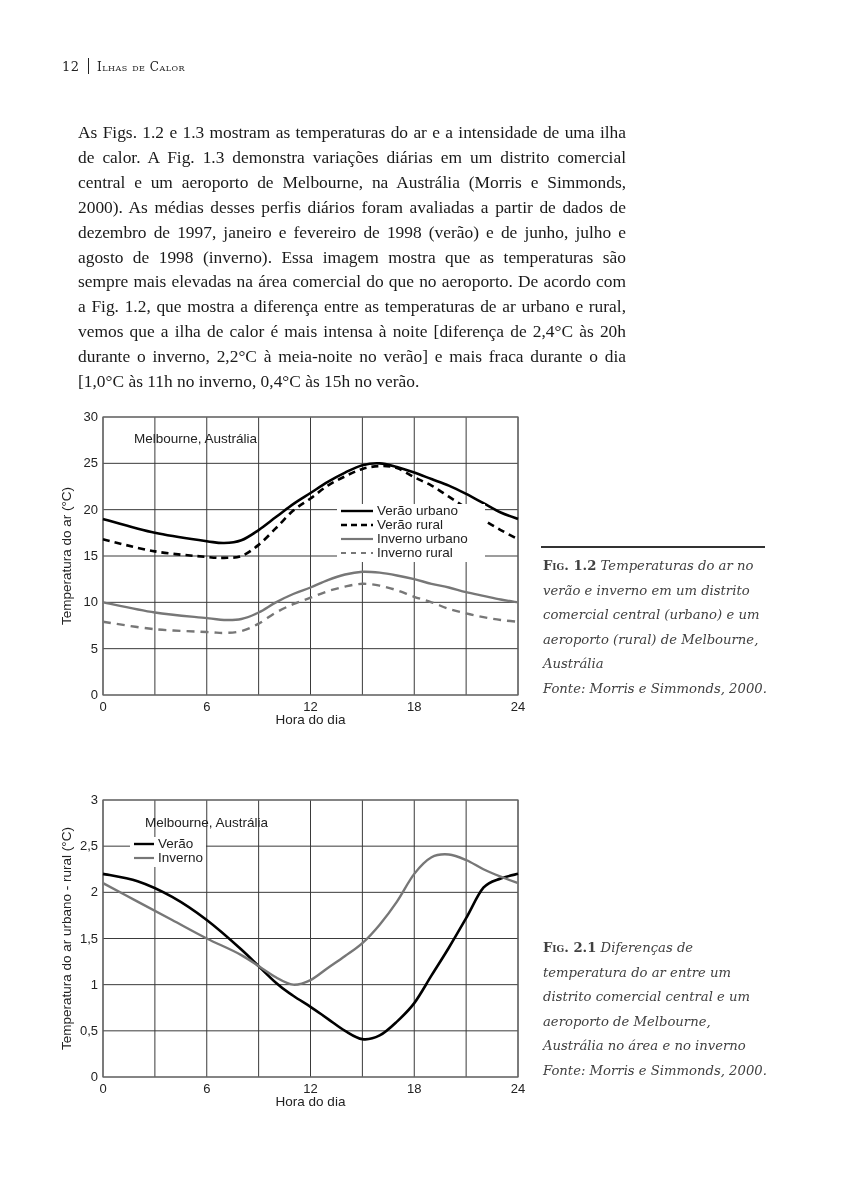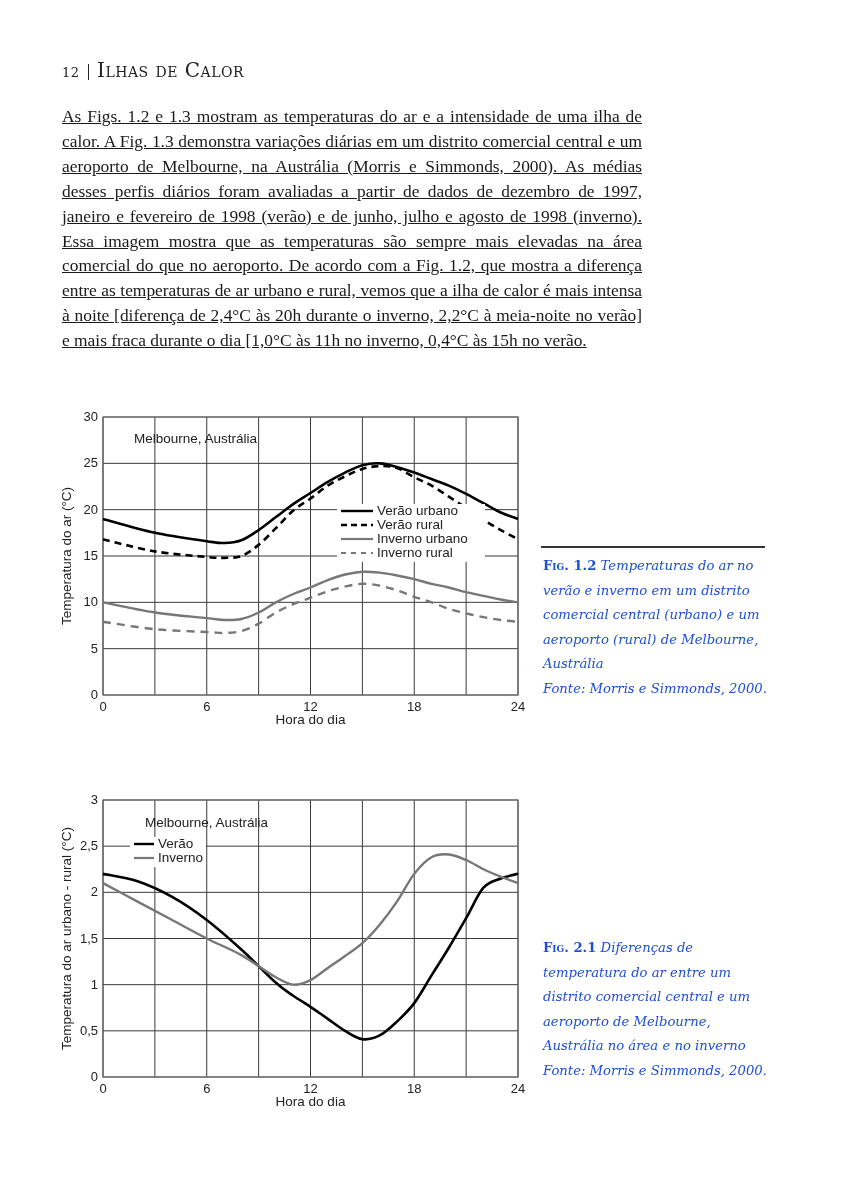--- a/index.html
+++ b/index.html
@@ -1,25 +1,25 @@
 <!DOCTYPE html>
 <html><head>
 <meta charset="utf-8">
 <style>
   html, body { margin:0; padding:0; background:#ffffff; }
   body { width:846px; height:1200px; position:relative; overflow:hidden; color:#1a1a1a; }
   .running-head { position:absolute; left:62px; top:58px; font-family:"DejaVu Serif", serif; font-size:13px; letter-spacing:0.5px; color:#222; }
   .running-head .pg { margin-right:6px; }
   .running-head .bar { display:inline-block; width:1.5px; height:16px; background:#222; vertical-align:-3px; margin:0 8px 0 2px; }
-  .running-head .title { font-variant:small-caps; font-size:20px; }
+  .running-head .title { font-variant:small-caps; font-size:12px; }
   .body-text { position:absolute; left:62px; top:104px; width:580px; font-family:"Liberation Serif", serif; font-size:17.4px; line-height:24.9px; text-align:justify; color:#1a1a1a; }
-  .body-text p { margin:0;text-decoration:underline; }
+  .body-text p { margin:16px; }
   .chart { position:absolute; left:0; top:0; }
   svg text { font-family:"Liberation Sans", sans-serif; fill:#222; }
-  .caption { position:absolute; left:543px; width:225px; font-family:"DejaVu Serif", serif; font-size:13.2px; line-height:24.6px; color:#1d4ed8; }
+  .caption { position:absolute; left:543px; width:225px; font-family:"DejaVu Serif", serif; font-size:13.2px; line-height:24.6px; color:#404040; }
   .caption .fig { font-variant:small-caps; font-weight:bold; font-style:normal; }
   .caption .desc { font-style:italic; }
   .caption .src { font-style:italic; display:block; }
   .caption-rule { position:absolute; left:541px; width:224px; height:2px; background:#333; }
 </style>
 </head>
 <body>
 
 <div class="running-head">
   <span class="pg">12</span><span class="bar"></span><span class="title">Ilhas de Calor</span>

